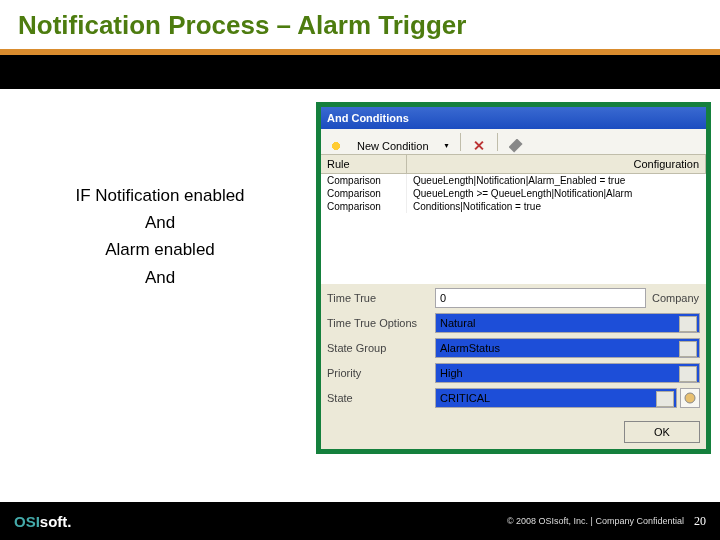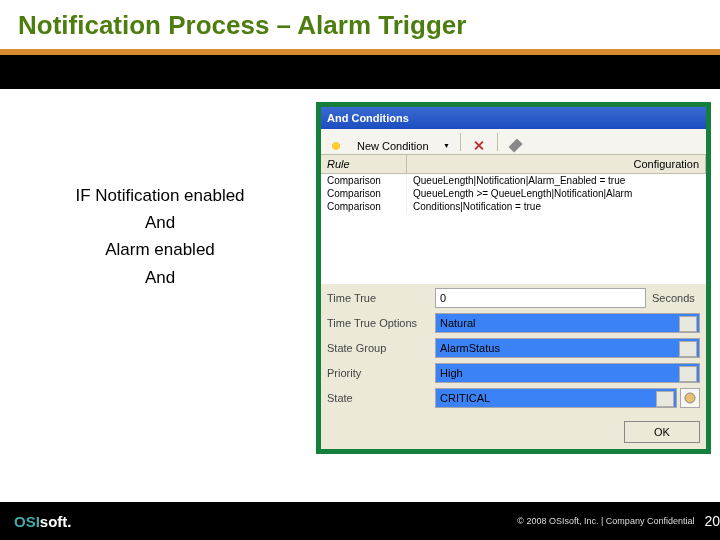--- a/index.html
+++ b/index.html
@@ -20,41 +20,41 @@
 .ic-x { position: relative; }
 .ic-x:before, .ic-x:after { content: ""; position: absolute; left: 6px; top: 1px; width: 2px; height: 11px; background: #b33; }
 .ic-x:before { transform: rotate(45deg); }
 .ic-x:after { transform: rotate(-45deg); }
 .ic-wrench { background: #888; clip-path: polygon(60% 0,100% 40%,40% 100%,0 60%); }
 .dd { font-size: 8px; margin-left: 2px; }
 .sep { width: 1px; height: 18px; background: #c0bdaa; margin: 0 3px; }
 .grid { background: #fff; }
 .ghead { display: flex; background: #ece9d8; border-bottom: 1px solid #c0bdaa; }
 .gh { padding: 3px 6px; border-right: 1px solid #c0bdaa; font-size: 11px; }
-.gh1 { width: 86px; font-style: italic; }
+.gh1 { width: 86px; }
 .gh2 { flex: 1; text-align: right; }
 .gbody { height: 110px; background: #fff; }
 .grow { display: flex; font-size: 10px; }
 .grow .c1 { width: 86px; padding: 1px 6px; border-right: 1px solid #eee; }
 .grow .c2 { flex: 1; padding: 1px 6px; white-space: nowrap; overflow: hidden; }
 .form { background: #ece9d8; padding: 4px 6px; }
 .frow { display: flex; align-items: center; margin-bottom: 5px; }
 .flabel { width: 108px; font-size: 11px; color: #444; }
 .finput { flex: 1; height: 20px; border: 1px solid #a7a6aa; background: #fff; padding: 0 4px; font-size: 11px; display: flex; align-items: center; }
 .funit { width: 54px; font-size: 11px; color: #444; padding-left: 6px; }
-.fselect { flex: 1; height: 20px; border: 1px solid #a7a6aa; background: #3b82f6; padding: 0 4px; font-size: 11px; display: flex; align-items: center; position: relative; }
+.fselect { flex: 1; height: 20px; border: 1px solid #a7a6aa; background: #1d4ed8; padding: 0 4px; font-size: 11px; display: flex; align-items: center; position: relative; }
 .fselect:after { content: ""; position: absolute; right: 2px; top: 2px; width: 16px; height: 14px; background: #e8e8e1; border: 1px solid #b0ada0; }
 .sicon { width: 20px; height: 20px; border: 1px solid #a7a6aa; margin-left: 3px; background: #f8f7f2; display: flex; align-items: center; justify-content: center; }
 .btnrow { display: flex; justify-content: flex-end; padding: 4px 6px 6px; }
 .okbtn { width: 76px; height: 22px; background: #ece9d8; border: 1px solid #888; font-size: 11px; }
 .footer { position: absolute; bottom: 0; left: 0; right: 0; height: 38px; background: #000; display: flex; align-items: center; padding: 0 14px; color: #fff; }
 .logo { font-size: 15px; font-weight: bold; }
 .logo .s { color: #4aa; }
-.fright { position: absolute; right: 0; font-size: 9px; color: #ddd; display: flex; align-items: center; gap: 10px; }
-.pnum { font-size: 14px; color: #fff; }
+.fright { position: absolute; right: 14px; font-size: 9px; color: #ddd; display: flex; align-items: center; gap: 10px; }
+.pnum { font-size: 12px; color: #fff; font-family: Liberation Serif, serif; }
 </style>
 </head>
 <body>
 
 <div class="slide">
   <div class="title-area">
     <div class="title">Notification Process – Alarm Trigger</div>
   </div>
   <div class="orange-bar"></div>
   <div class="black-strip"></div>
@@ -103,21 +103,21 @@
           <div class="grow">
             <div class="c1">Comparison</div>
             <div class="c2">Conditions|Notification = true</div>
           </div>
         </div>
       </div>
       <div class="form">
         <div class="frow">
           <div class="flabel">Time True</div>
           <div class="finput">0</div>
-          <div class="funit">Seconds</div>
+          <div class="funit">Company</div>
         </div>
         <div class="frow">
           <div class="flabel">Time True Options</div>
           <div class="fselect">Natural</div>
         </div>
         <div class="frow">
           <div class="flabel">State Group</div>
           <div class="fselect">AlarmStatus</div>
         </div>
         <div class="frow">

